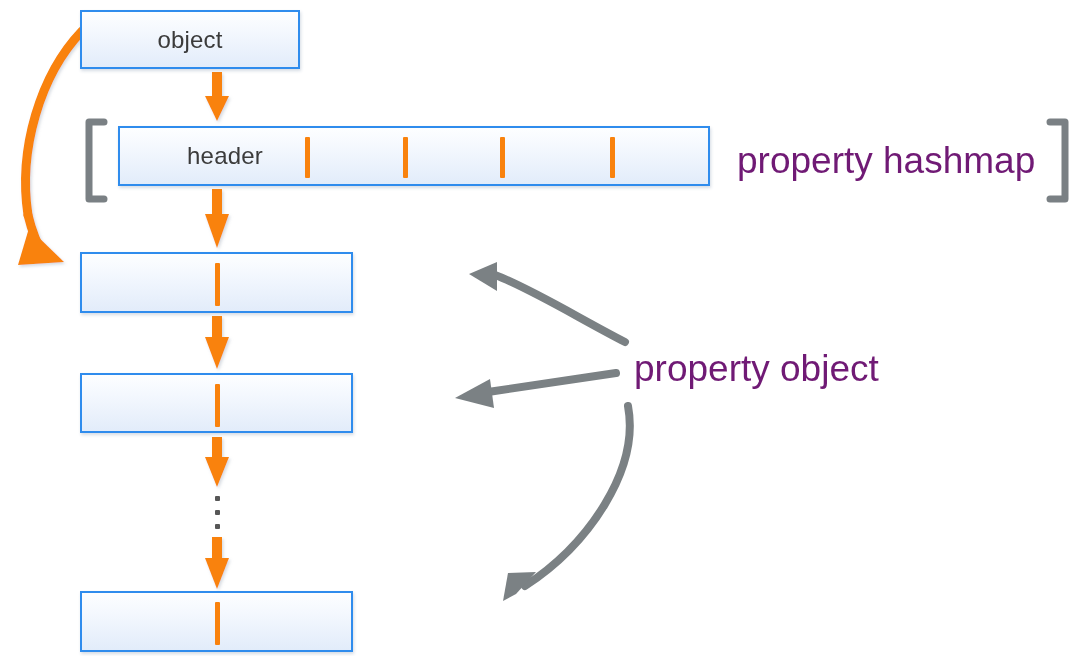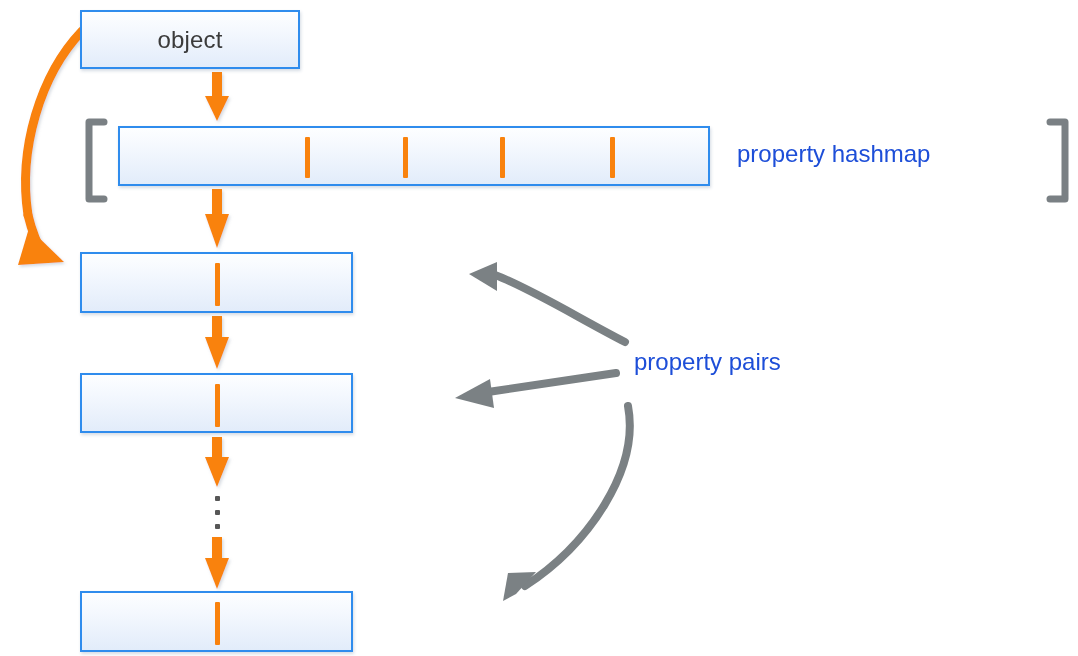--- a/index.html
+++ b/index.html
@@ -77,22 +77,22 @@
 
   .divider {
     position: absolute;
     width: 5px;
     background: #f9820d;
     border-radius: 1px;
   }
 
   .text-label {
     position: absolute;
-    font-size: 24px;
-    color: #1d4ed8;
+    font-size: 37px;
+    color: #701a75;
     white-space: nowrap;
     font-family: "Liberation Sans", sans-serif;
   }
 
   #label-property-hashmap {
     left: 737px;
     top: 140px;
   }
 
   #label-property-pairs {
@@ -172,20 +172,21 @@
     <path d="M 628,406 C 640,470 588,545 525,586" fill="none" stroke="#7b8184" stroke-width="8" stroke-linecap="round"></path>
     <polygon points="536,572 516,594 503,601 508,573" fill="#7b8184"></polygon>
   </g>
 </svg>
 
 <div class="box" id="box-object">
   <div class="box-label">object</div>
 </div>
 
 <div class="box" id="box-hashmap">
+  <div class="box-label">header</div>
   <div class="tick" style="left:185px; top:9px; height:41px;"></div>
   <div class="tick" style="left:283px; top:9px; height:41px;"></div>
   <div class="tick" style="left:380px; top:9px; height:41px;"></div>
   <div class="tick" style="left:490px; top:9px; height:41px;"></div>
 </div>
 
 <div class="box" id="box-pair-1">
   <div class="box-label"></div>
   <div class="divider" style="left:133px; top:9px; height:43px;"></div>
 </div>
@@ -199,13 +200,13 @@
   <div class="box-label"></div>
   <div class="divider" style="left:133px; top:9px; height:43px;"></div>
 </div>
 
 <div class="dot" style="left:215px; top:496px;"></div>
 <div class="dot" style="left:215px; top:510px;"></div>
 <div class="dot" style="left:215px; top:524px;"></div>
 
 <div class="text-label" id="label-property-hashmap">property hashmap</div>
 
-<div class="text-label" id="label-property-pairs">property pairs</div>
+<div class="text-label" id="label-property-pairs">property object</div>
 
 </body></html>

